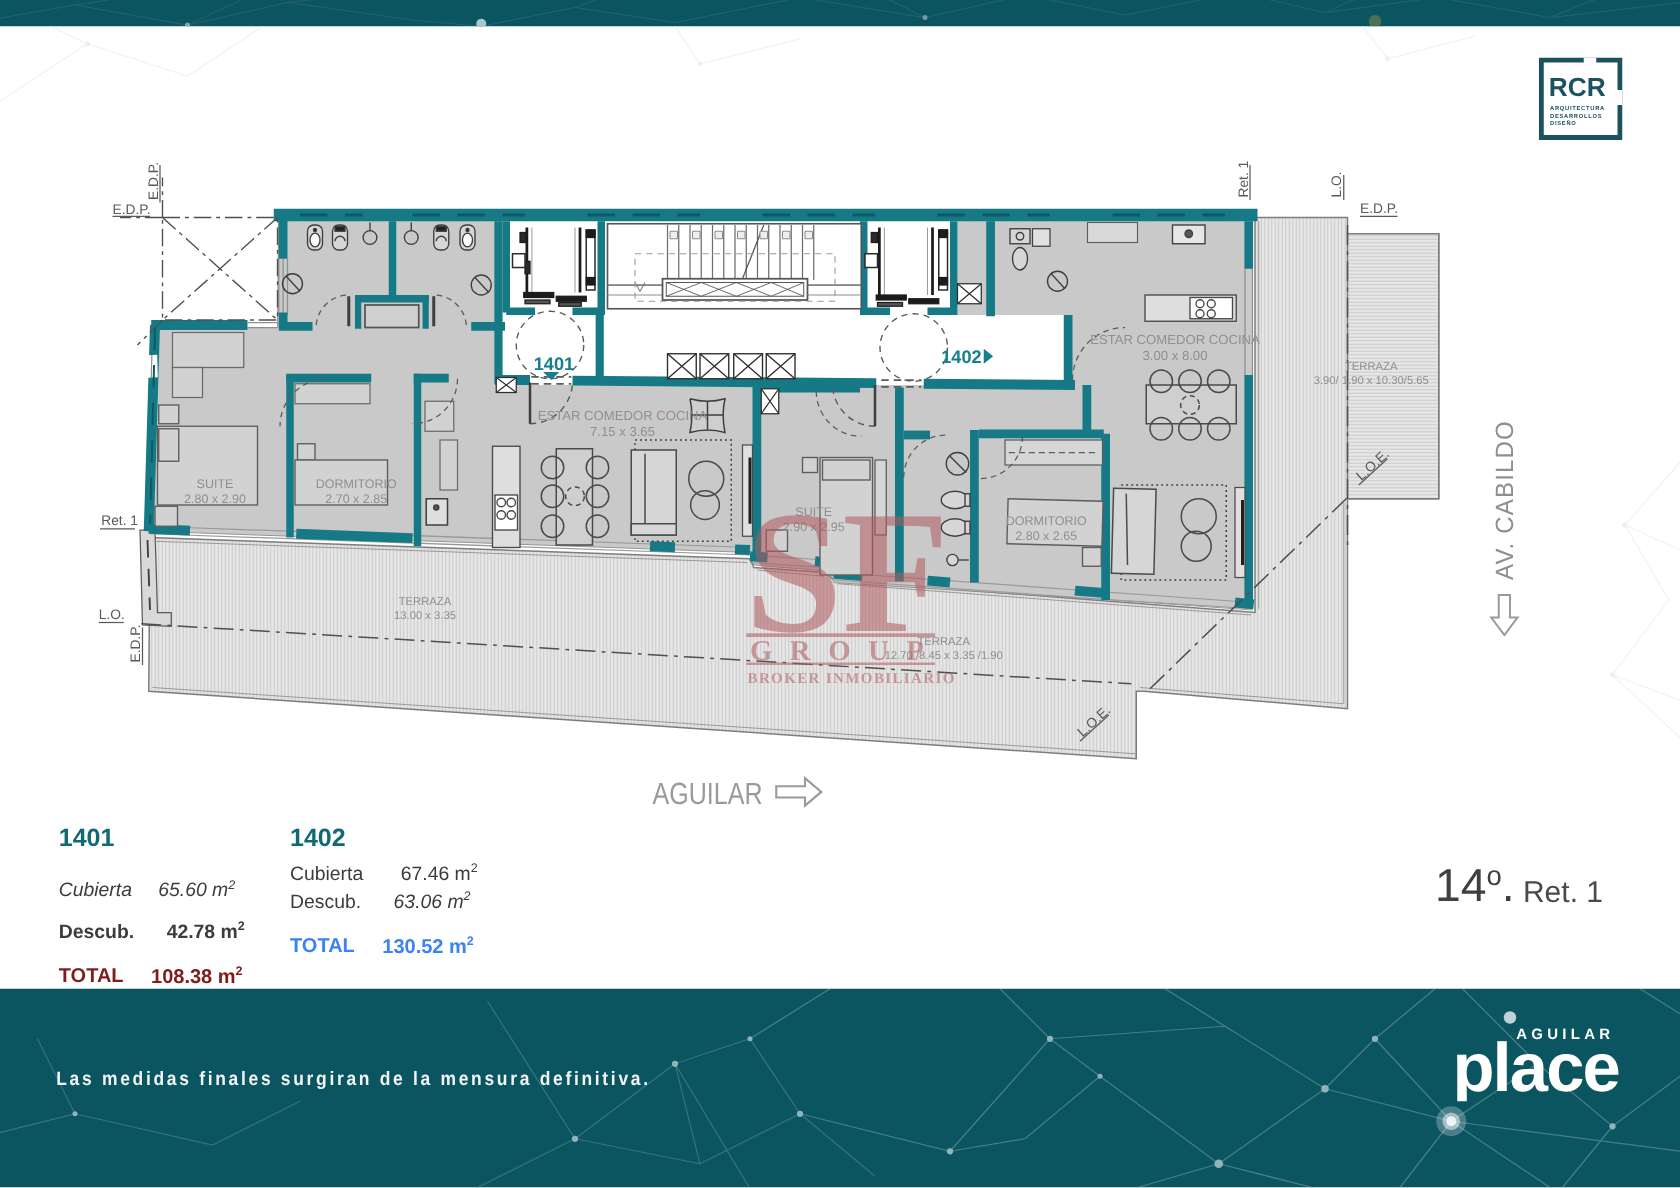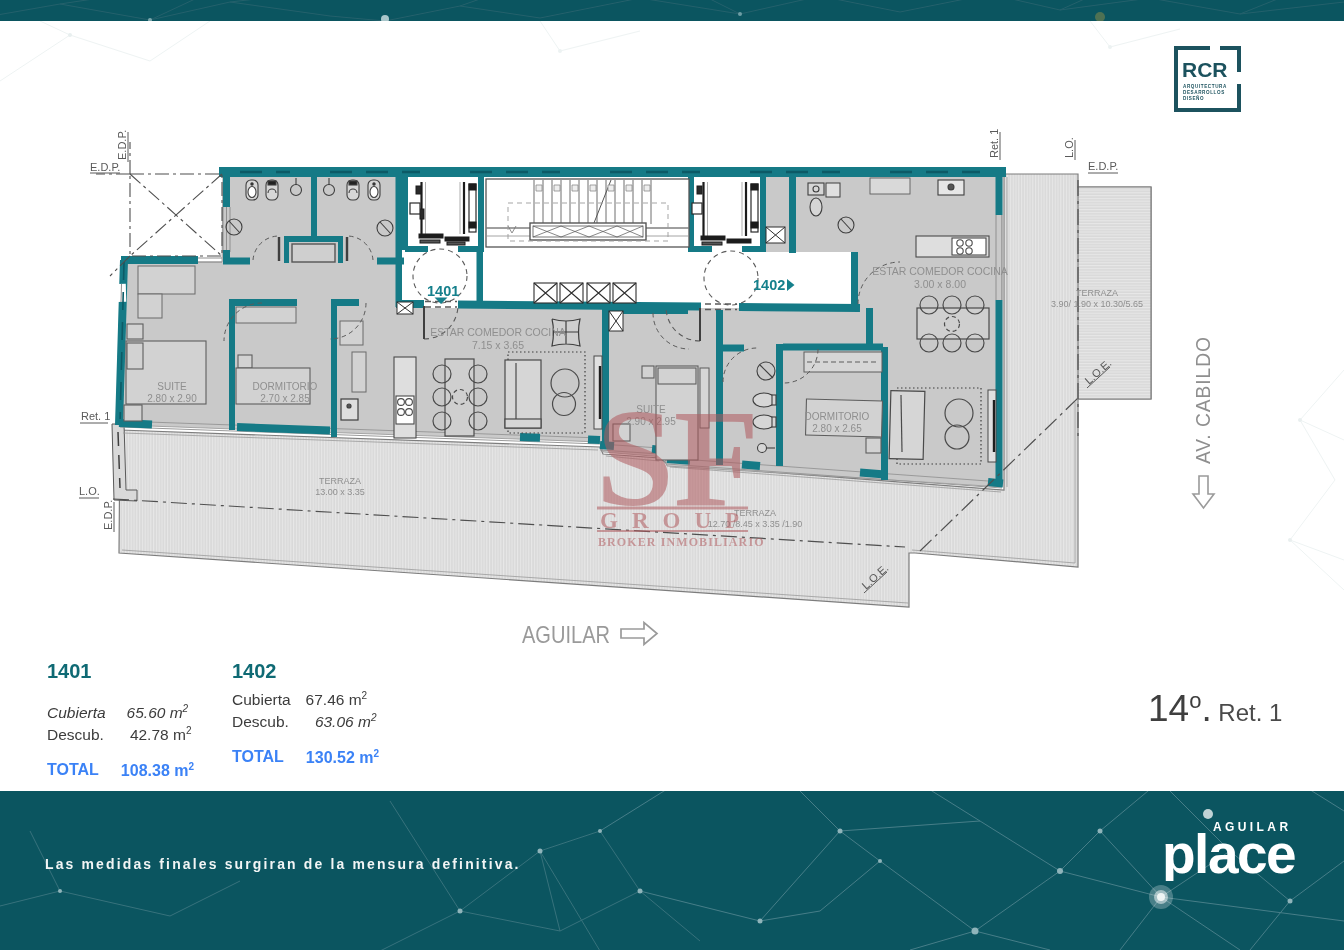--- a/index.html
+++ b/index.html
@@ -60,21 +60,21 @@
 <div class="abs" style="left:45px;top:64px;color:#f2f5f5;font-size:15.5px;font-weight:bold;letter-spacing:2.4px;transform:scaleX(0.9);transform-origin:0 0;">Las medidas finales surgiran de la mensura definitiva.</div>
 
 <div class="abs" style="left:1213px;top:29px;color:#ffffff;font-size:12px;font-weight:bold;letter-spacing:3.4px;">AGUILAR</div>
 <div class="abs" style="left:1162px;top:34px;width:142px;height:56px;">
 <svg width="142" height="56" viewBox="0 0 142 56" xmlns="http://www.w3.org/2000/svg">
 <text x="0" y="48" font-size="55" font-weight="bold" fill="#ffffff" letter-spacing="-1.5">place</text>
 </svg>
 </div>
 </div>
 
-<div class="abs" style="left:1174px;top:46px;width:67px;height:66px;">
+<div class="abs" style="left:1231px;top:46px;width:67px;height:66px;">
 <svg width="67" height="66" viewBox="0 0 67 66" xmlns="http://www.w3.org/2000/svg">
 <rect x="2" y="2" width="63" height="62" fill="none" stroke="#1c525e" stroke-width="4"></rect>
 <rect x="36" y="0" width="10" height="6" fill="#ffffff"></rect>
 <rect x="61" y="26" width="6" height="12" fill="#ffffff"></rect>
 <text x="8" y="31" font-size="21" font-weight="bold" fill="#1c525e">RCR</text>
 <text x="9" y="42" font-size="4.6" font-weight="bold" fill="#1c525e" letter-spacing="0.6">ARQUITECTURA</text>
 <text x="9" y="48" font-size="4.6" font-weight="bold" fill="#1c525e" letter-spacing="0.6">DESARROLLOS</text>
 <text x="9" y="54" font-size="4.6" font-weight="bold" fill="#1c525e" letter-spacing="0.6">DISEÑO</text>
 </svg>
 </div>
@@ -596,26 +596,26 @@
 <g stroke="#eef3f3" stroke-width="1" fill="none">
 <path d="M104,10 L60,60 L95,120 L50,180 L104,230 M60,60 L104,80 M50,180 L104,200"></path>
 </g>
 <circle cx="60" cy="60" r="2" fill="#e9efef"></circle>
     <circle cx="50" cy="180" r="2" fill="#e9efef"></circle>
 </svg>
 
 <div class="abs" style="left:47px;top:660px;width:170px;color:#3c3c3c;">
   <div style="color:#0f6a74;font-size:20px;font-weight:bold;">1401</div>
   <div style="font-size:15.5px;margin-top:20px;font-style:italic;">Cubierta<span style="margin-left:21px;">65.60 m<sup style="font-size:10px;">2</sup></span></div>
-  <div style="font-size:15.5px;margin-top:3px;">Descub.<span style="margin-left:26px;">42.78 m<sup style="font-size:10px;">2</sup></span></div>
-  <div style="font-size:16px;font-weight:bold;margin-top:16px;color:#3b82f6;">TOTAL<span style="margin-left:22px;">108.38 m<sup style="font-size:10px;">2</sup></span></div>
+  <div style="font-size:15.5px;margin-top:14px;font-weight:bold;">Descub.<span style="margin-left:26px;">42.78 m<sup style="font-size:10px;">2</sup></span></div>
+  <div style="font-size:16px;font-weight:bold;margin-top:16px;color:#7f1d1d;">TOTAL<span style="margin-left:22px;">108.38 m<sup style="font-size:10px;">2</sup></span></div>
 </div>
 
 <div class="abs" style="left:232px;top:660px;width:170px;color:#3c3c3c;">
   <div style="color:#0f6a74;font-size:20px;font-weight:bold;">1402</div>
-  <div style="font-size:15.5px;margin-top:7px;">Cubierta<span style="margin-left:15px;">67.46 m<sup style="font-size:10px;">2</sup></span></div>
+  <div style="font-size:15.5px;margin-top:7px;">Cubierta<span style="margin-left:30px;">67.46 m<sup style="font-size:10px;">2</sup></span></div>
   <div style="font-size:15.5px;margin-top:3px;">Descub.<span style="margin-left:26px;font-style:italic;">63.06 m<sup style="font-size:10px;">2</sup></span></div>
   <div style="font-size:16px;font-weight:bold;margin-top:16px;color:#3b82f6;">TOTAL<span style="margin-left:22px;">130.52 m<sup style="font-size:10px;">2</sup></span></div>
 </div>
 
 <div class="abs" style="left:1148px;top:688px;color:#3f3f3f;">
   <span style="font-size:37px;">14<sup style="font-size:22px;">o</sup>.</span><span style="font-size:24px;color:#4a4a4a;"> Ret. 1</span>
 </div>
 
 </body></html>

